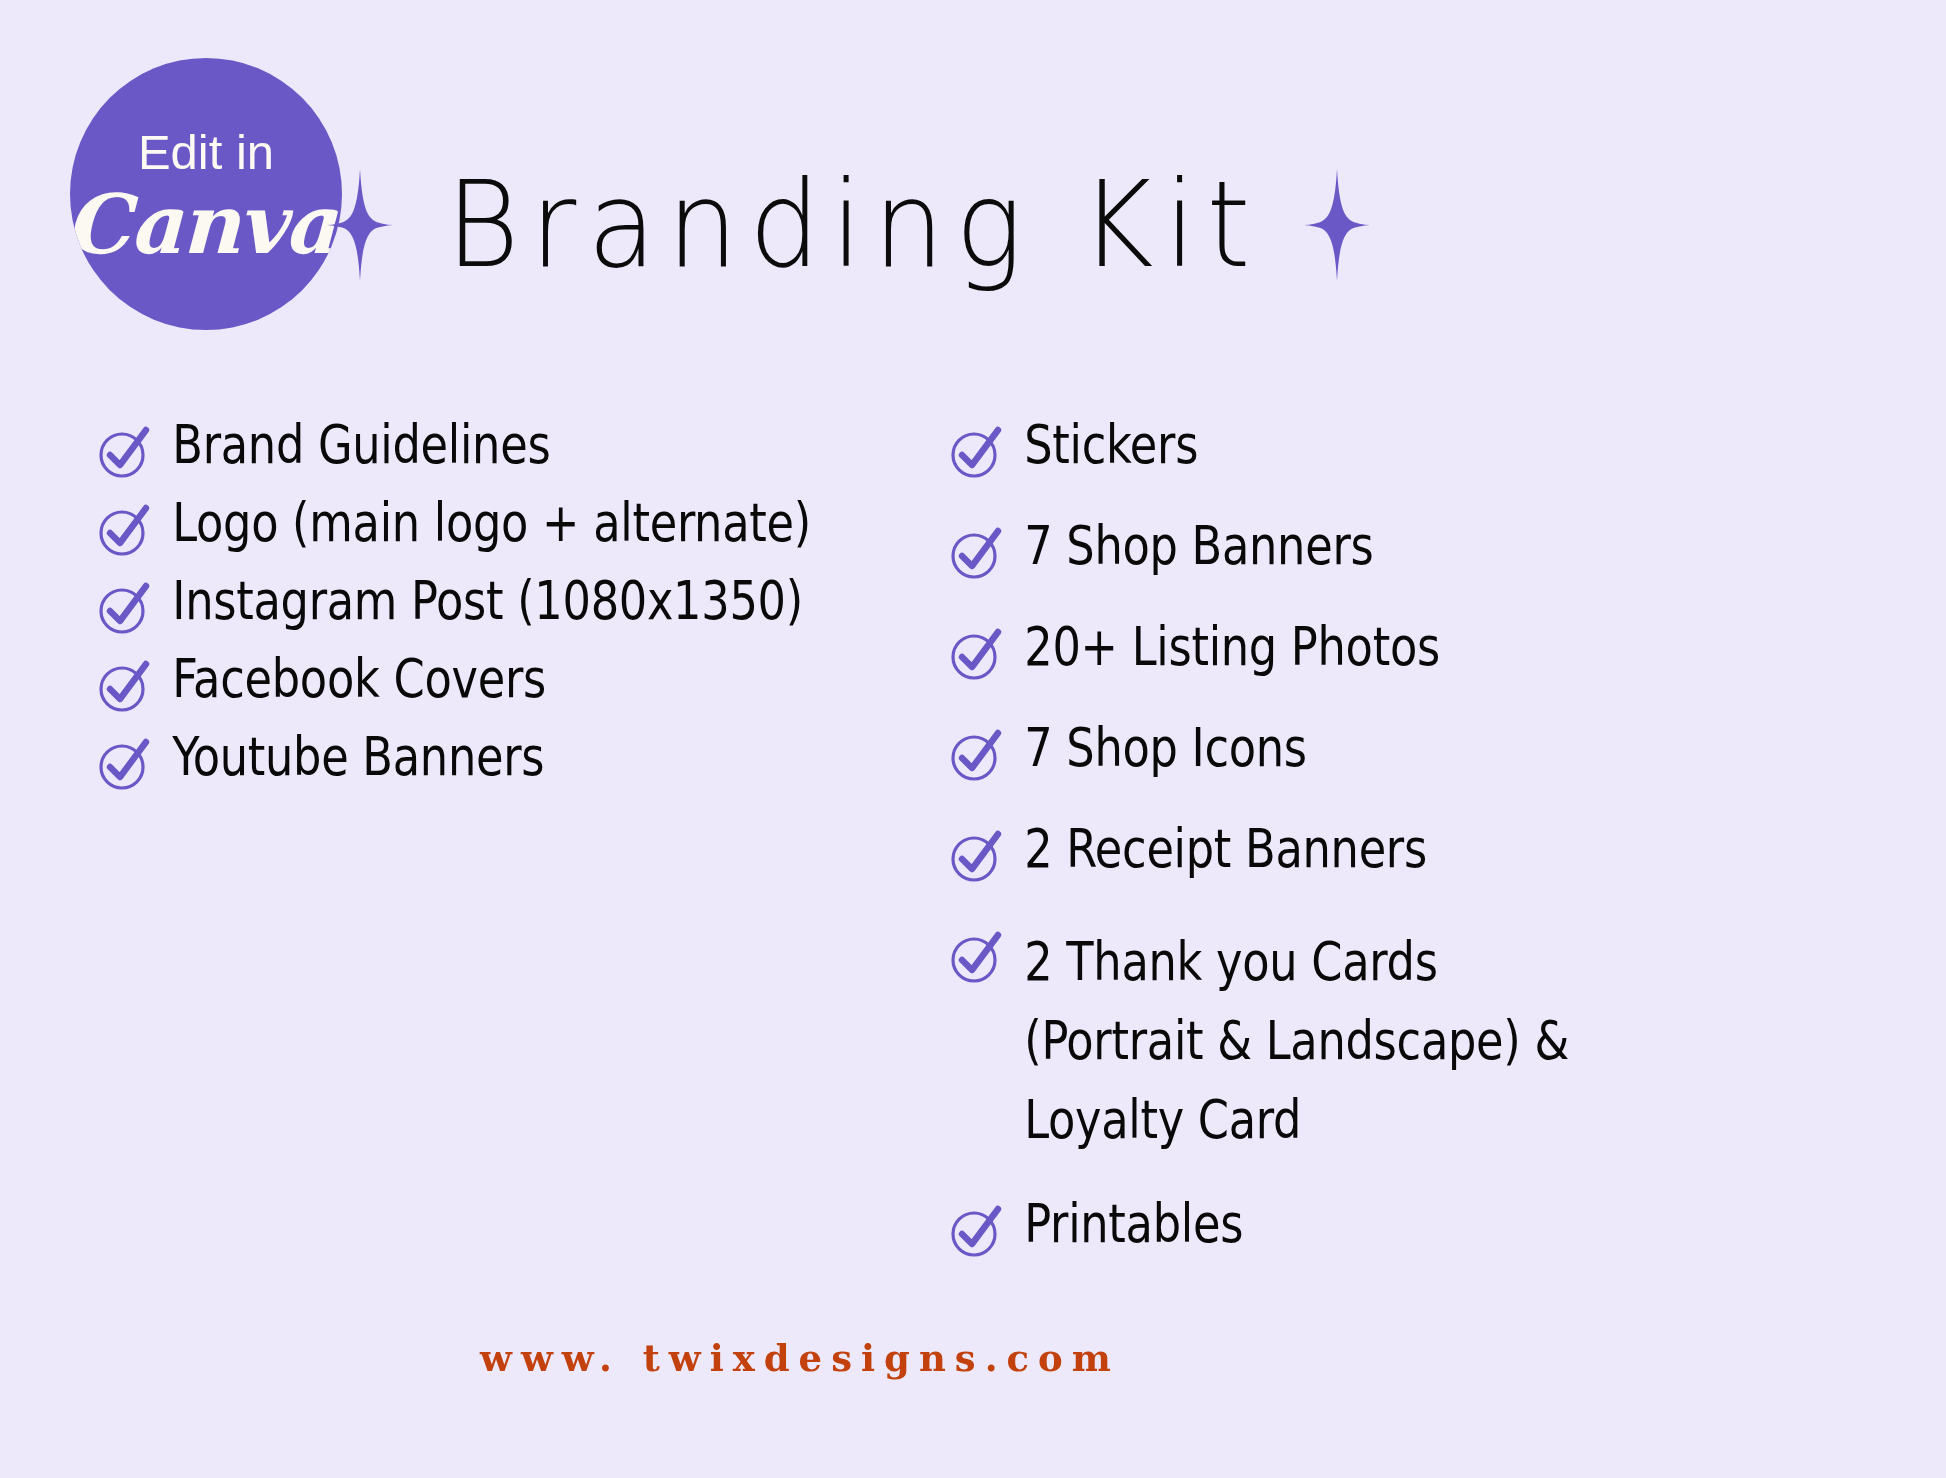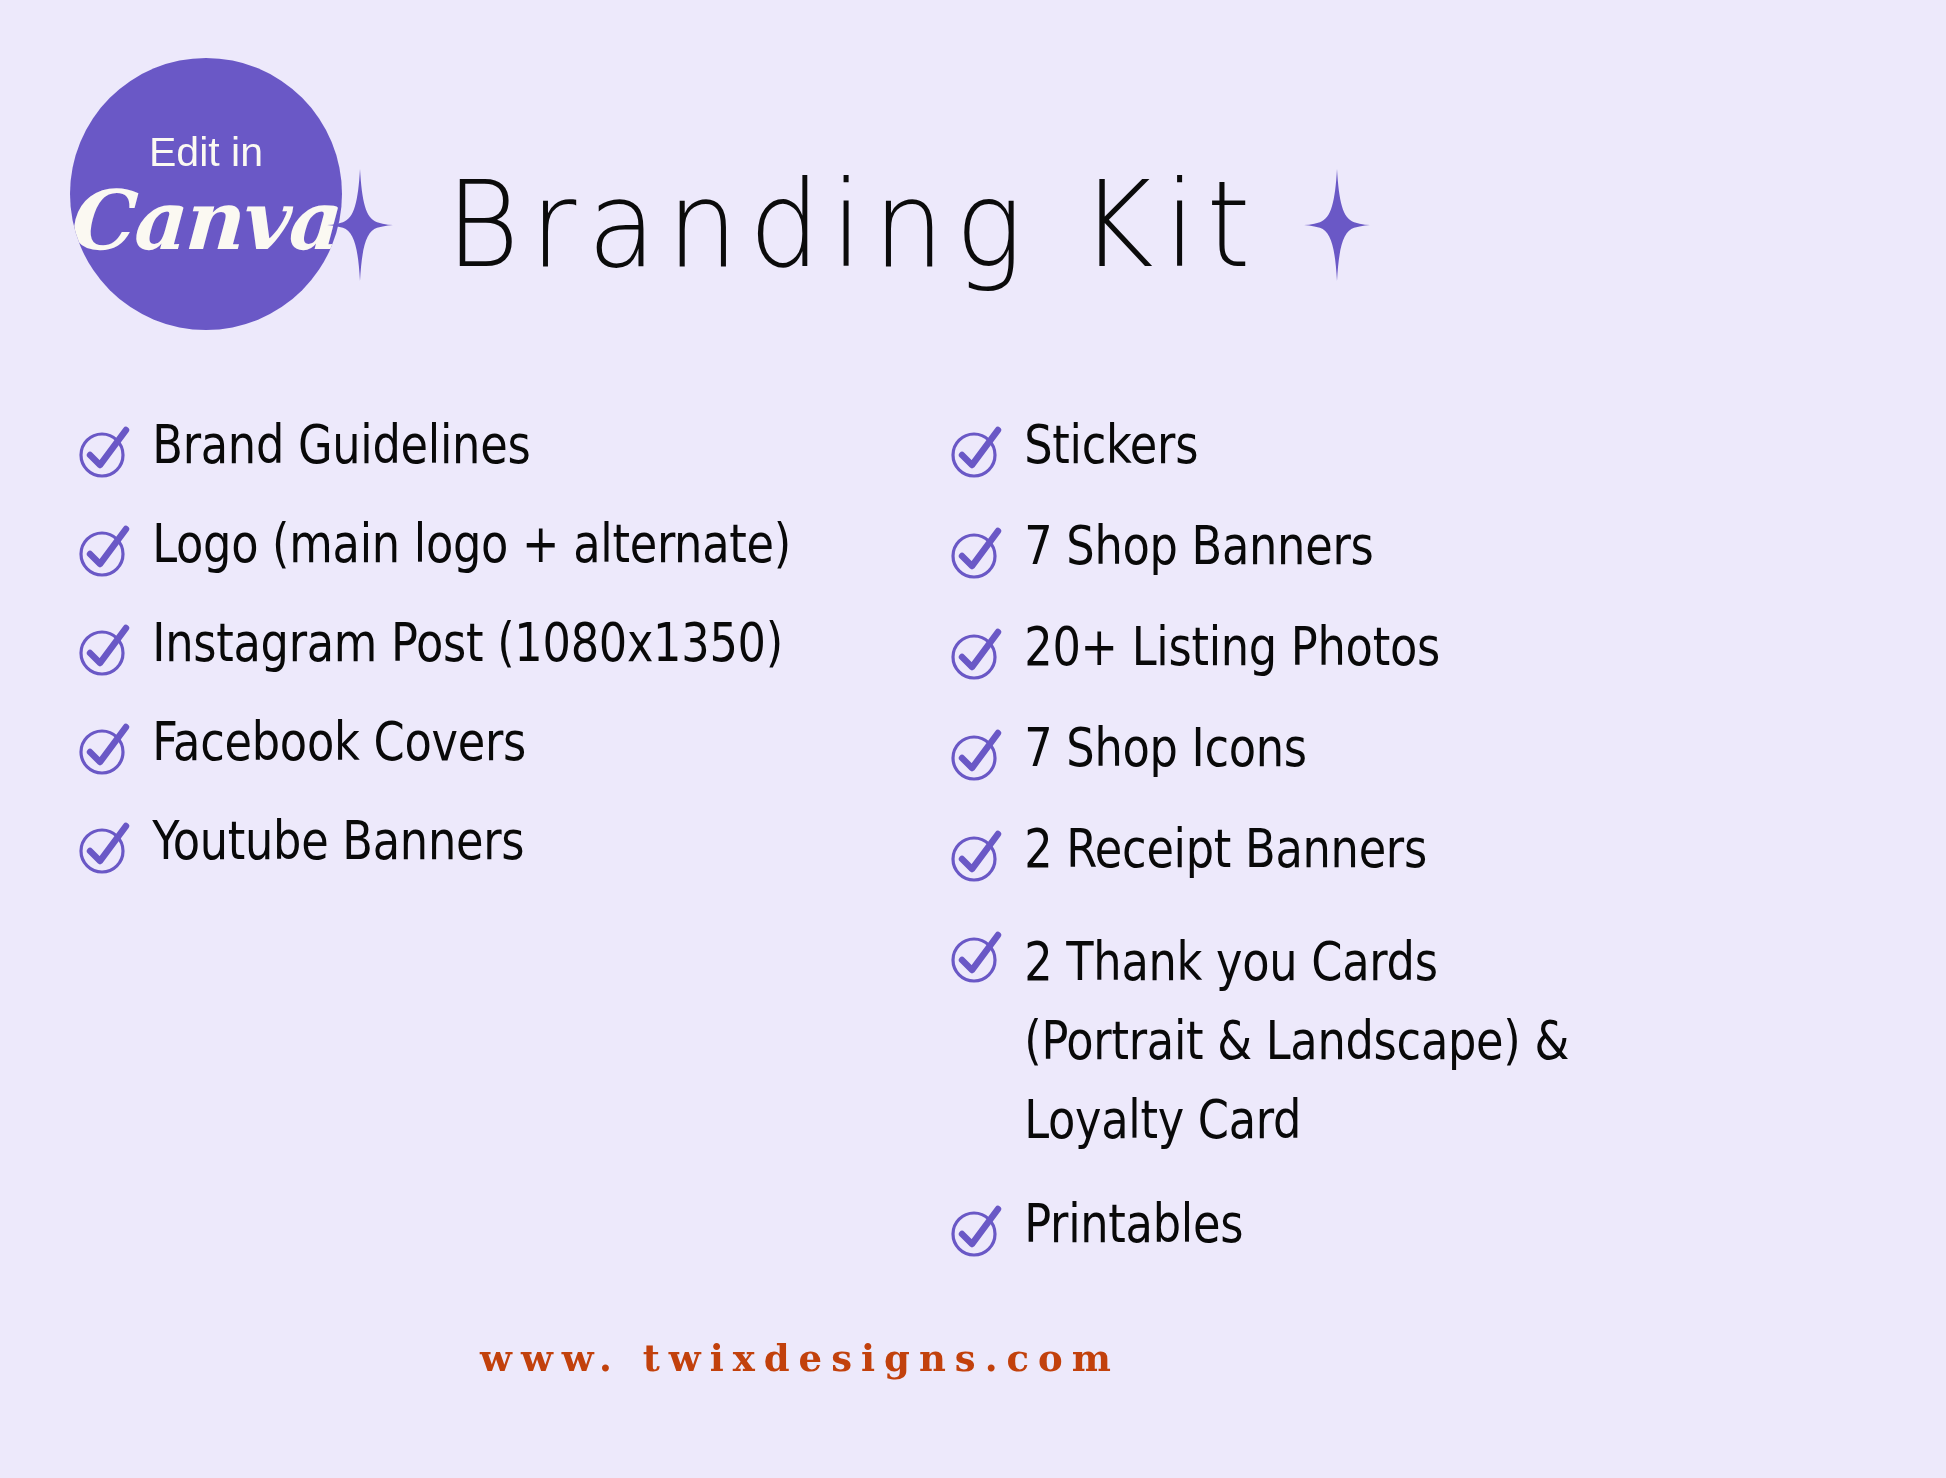--- a/index.html
+++ b/index.html
@@ -32,21 +32,21 @@
     background: #6A58C6;
     display: flex;
     flex-direction: column;
     align-items: center;
     justify-content: center;
     overflow: hidden;
   }
   #canva-badge .edit-in {
     color: #FBF9F2;
     font-family: "Liberation Sans", sans-serif;
-    font-size: 41px;
+    font-size: 49px;
     font-weight: 400;
     line-height: 1;
     letter-spacing: 0px;
     margin-top: 4px;
   }
   #canva-badge .canva-word {
     color: #FBF9F2;
     font-family: "DejaVu Serif", serif;
     font-style: italic;
     font-weight: 700;
@@ -94,23 +94,23 @@
     top: 418px;
     width: 1946px;
     display: flex;
   }
   .column {
     display: flex;
     flex-direction: column;
   }
   #column-left {
     width: 920px;
-    padding-left: 76px;
+    padding-left: 96px;
     box-sizing: border-box;
-    gap: 36px;
+    gap: 15px;
   }
   #column-right {
     width: 1000px;
     padding-left: 28px;
     box-sizing: border-box;
     gap: 38px;
   }
 
   .check-item {
     display: flex;

